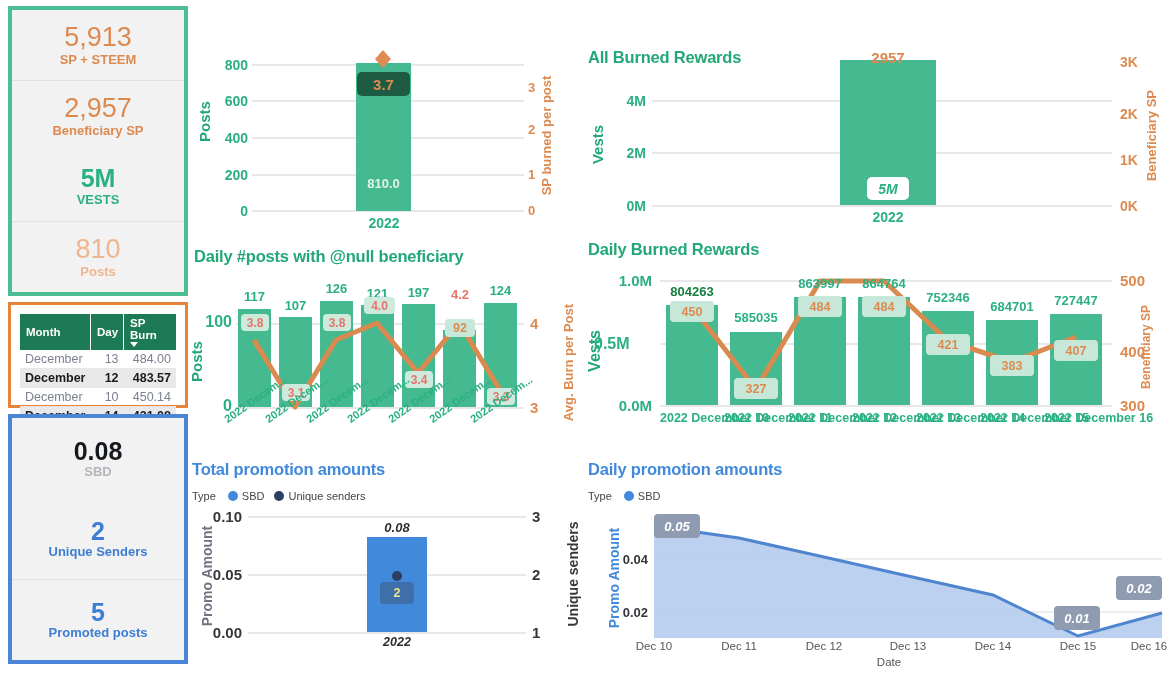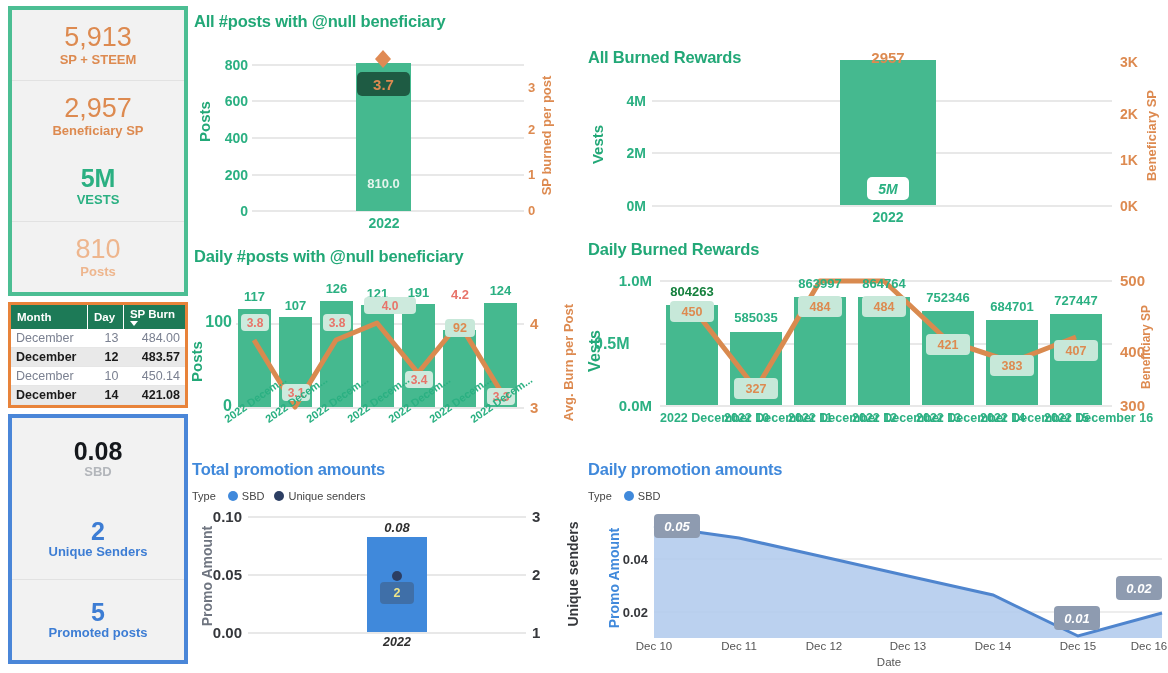--- a/index.html
+++ b/index.html
@@ -25,21 +25,21 @@
   .kpi-val { font-size: 27px; font-weight: 400; line-height: 1.05; }
   .kpi-lbl { font-size: 13px; font-weight: bold; }
   .c-orange  { color: #DD8A50; }
   .c-orange-l{ color: #EEB68E; }
   .c-green   { color: #2BB082; }
   .kpi-val.bold { font-weight: bold; font-size: 25px; }
 
   
   .table-card {
     position: absolute; left: 0; top: 296px; width: 180px; height: 106px;
-    border: 3px solid #E8833A; background: #ffffff; padding: 0;
+    border: 3px solid #E8833A; background: #ffffff; padding: 9px;
   }
   table.burn { width: 100%; border-collapse: collapse; font-size: 11.5px; }
   table.burn th {
     background: #1D7A57; color: #ffffff; font-weight: bold;
     text-align: left; padding: 3px 5px 3px 6px; font-size: 11.5px;
     border-right: 1px solid #ffffff; position: relative;
   }
   table.burn th.num { text-align: left; }
   table.burn th:last-child { border-right: none; }
   table.burn td {
@@ -195,21 +195,20 @@
         <div class="kpi-lbl c-blue">Unique Senders</div>
       </div>
       <div class="kpi-block kpi-sep">
         <div class="kpi-val bold c-blue">5</div>
         <div class="kpi-lbl c-blue">Promoted posts</div>
       </div>
     </div>
   </div>
 
   <div class="panel" style="left:190px; top:8px; width:390px; height:230px;">
-    <div class="panel-title t-green" style="position:absolute;left:4px;top:4px;">All #posts with @null beneficiary</div>
 
     <div class="gridline" style="left:62px; top:56px;  width:272px;"></div>
     <div class="gridline" style="left:62px; top:92px;  width:272px;"></div>
     <div class="gridline" style="left:62px; top:129px; width:272px;"></div>
     <div class="gridline" style="left:62px; top:166px; width:272px;"></div>
     <div class="gridline" style="left:62px; top:202px; width:272px;"></div>
 
     <div class="axis-lbl-y t-green" style="left:-6px; top:105px; font-size:15px; transform:rotate(-90deg);">Posts</div>
     <div class="tick green" style="left:24px; top:195px; font-size:14px; width:34px; text-align:right;">0</div>
     <div class="tick green" style="left:10px; top:159px; font-size:14px; width:48px; text-align:right;">200</div>
@@ -281,28 +280,28 @@
     <div class="bar" style="left:294px; top:58px;  width:33px; height:104px;"></div>
 
     <svg style="left:0;top:0;width:390px;height:215px;">
       <polyline points="64,95 105,162 146,95 187,78 228,128 269,78 310,145" fill="none" stroke="#D98A4F" stroke-width="5" stroke-linejoin="round"></polyline>
     </svg>
 
     <div class="val-badge" style="left:48px;  top:44px; width:33px; color:#2BB082; font-size:13px;">117</div>
     <div class="val-badge" style="left:89px;  top:53px; width:33px; color:#2BB082; font-size:13px;">107</div>
     <div class="val-badge" style="left:130px; top:36px; width:33px; color:#2BB082; font-size:13px;">126</div>
     <div class="val-badge" style="left:171px; top:41px; width:33px; color:#2BB082; font-size:13px;">121</div>
-    <div class="val-badge" style="left:212px; top:40px; width:33px; color:#2BB082; font-size:13px;">191</div>
+    <div class="val-badge" style="left:212px; top:40px; width:33px; color:#2BB082; font-size:13px;">197</div>
     <div class="lite-chip2" style="left:255px; top:74px; width:30px; height:18px;">92</div>
     <div class="val-badge" style="left:294px; top:38px; width:33px; color:#2BB082; font-size:13px;">124</div>
 
     <div class="lite-chip" style="left:51px;  top:69px;  width:28px; height:17px;">3.8</div>
     <div class="lite-chip" style="left:92px;  top:139px; width:28px; height:17px;">3.1</div>
     <div class="lite-chip" style="left:133px; top:69px;  width:28px; height:17px;">3.8</div>
-    <div class="lite-chip" style="left:174px; top:52px;  width:52px; height:17px;">4.0</div>
+    <div class="lite-chip" style="left:174px; top:52px;  width:31px; height:17px;">4.0</div>
     <div class="lite-chip" style="left:215px; top:126px; width:28px; height:17px;">3.4</div>
     <div class="val-badge" style="left:256px; top:42px; width:28px; color:#E8746A; font-size:13px;">4.2</div>
     <div class="lite-chip" style="left:297px; top:143px; width:28px; height:17px;">3.3</div>
 
     <div class="xlab-rot" style="left:32px;  top:170px;">2022 Decem...</div>
     <div class="xlab-rot" style="left:73px;  top:170px;">2022 Decem...</div>
     <div class="xlab-rot" style="left:114px; top:170px;">2022 Decem...</div>
     <div class="xlab-rot" style="left:155px; top:170px;">2022 Decem...</div>
     <div class="xlab-rot" style="left:196px; top:170px;">2022 Decem...</div>
     <div class="xlab-rot" style="left:237px; top:170px;">2022 Decem...</div>

